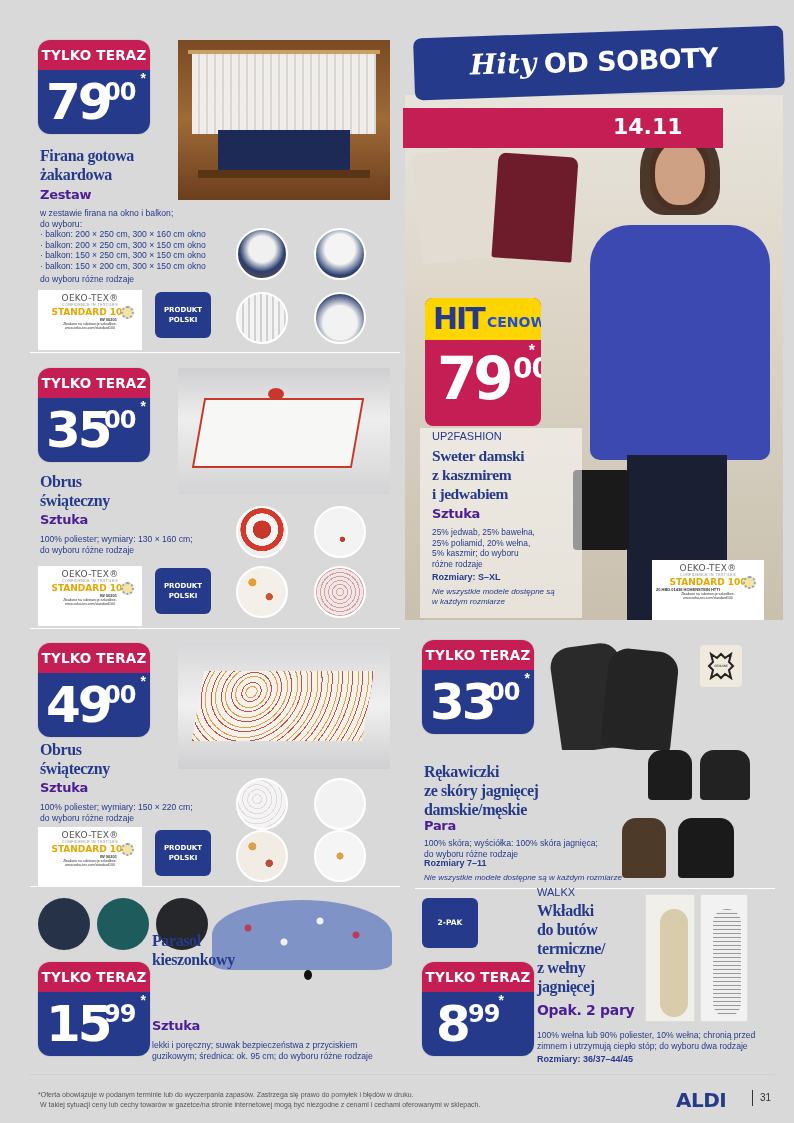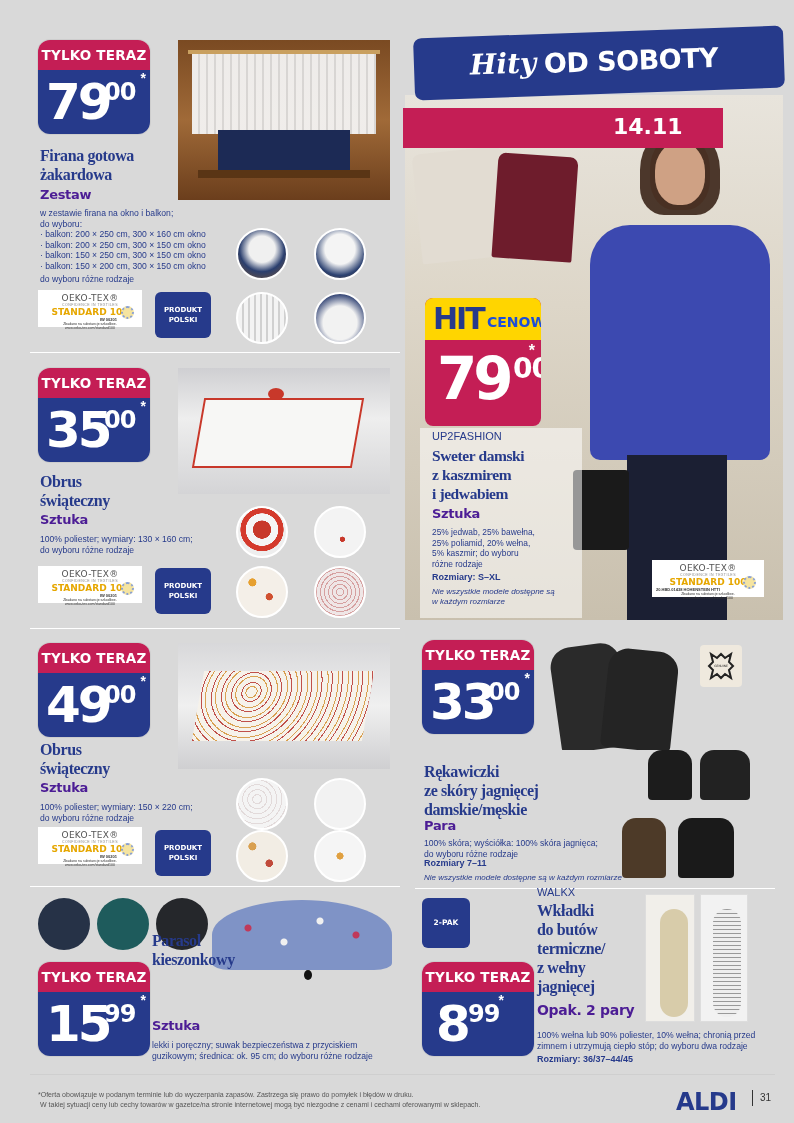--- a/index.html
+++ b/index.html
@@ -13,21 +13,21 @@
   .badge .bot .int { position: absolute; left: 8px; top: 2px; font-size: 50px; font-weight: bold; font-family: "DejaVu Sans", sans-serif; letter-spacing: -3px; line-height: 60px; }
   .badge .bot .dec { position: absolute; top: 8px; font-size: 24px; font-weight: bold; font-family: "DejaVu Sans", sans-serif; letter-spacing: -1px; }
   .badge .bot .star { position: absolute; right: 4px; top: 0px; font-size: 14px; font-weight: bold; }
 
   .title { position: absolute; font-family: Liberation Serif, serif; font-weight: bold; color: #263a8b; font-size: 16px; line-height: 19px; letter-spacing: -0.4px; }
   .unit { position: absolute; font-family: "DejaVu Sans", sans-serif; font-weight: bold; color: #4c1d95; font-size: 13px; letter-spacing: -0.3px; }
   .desc { position: absolute; font-family: "Liberation Sans", sans-serif; color: #263a8b; font-size: 8.6px; line-height: 10.5px; }
   .desc-b { position: absolute; font-family: "Liberation Sans", sans-serif; color: #263a8b; font-size: 9px; font-weight: bold; }
   .desc-i { position: absolute; font-family: "Liberation Sans", sans-serif; color: #263a8b; font-size: 8px; font-style: italic; line-height: 10px; }
 
-  .oeko { position: absolute; width: 104px; height: 37px; background: #fff; text-align: center; }
+  .oeko { position: absolute; width: 104px; height: 60px; background: #fff; text-align: center; }
   .oeko .l1 { font-size: 9px; color: #555; font-family: "DejaVu Sans", sans-serif; margin-top: 3px; letter-spacing: 0.3px; }
   .oeko .l2 { font-size: 3.5px; color: #888; letter-spacing: 0.5px; }
   .oeko .l3 { font-size: 9px; color: #e6a700; font-weight: bold; font-family: "DejaVu Sans", sans-serif; }
   .oeko .l4 { font-size: 4px; color: #333; font-weight: bold; text-align: right; padding-right: 25px; }
   .oeko .l5 { font-size: 3.5px; color: #333; }
   .oeko .flower { position: absolute; right: 8px; top: 16px; width: 13px; height: 13px; border-radius: 50%; border: 2px dotted #8aa0d0; background: #f5e4a0; }
 
   .pp { position: absolute; width: 56px; height: 46px; background: #263a8b; border-radius: 6px; color: #fff; font-size: 7px; font-weight: bold; text-align: center; padding-top: 13px; line-height: 10px; font-family: "DejaVu Sans", sans-serif; }
 
   .divider { position: absolute; height: 1px; background: #fff; }
@@ -294,21 +294,21 @@
     <div>100% skóra; wyściółka: 100% skóra jagnięca;</div>
     <div>do wyboru różne rodzaje</div>
   </div>
   <div class="desc-b" style="left:424px;top:858px;">Rozmiary 7–11</div>
   <div class="desc-i" style="left:424px;top:873px;">Nie wszystkie modele dostępne są w każdym rozmiarze</div>
 </div>
 
 <div class="divider" style="left:415px;top:888px;width:360px;"></div>
 
 <div>
-  <div style="position:absolute;left:422px;top:898px;width:48px;height:50px;background:#263a8b;border-radius:6px;color:#fff;font-family:'DejaVu Sans',sans-serif;font-size:7.5px;font-weight:bold;text-align:center;line-height:50px;">2-PAK</div>
+  <div style="position:absolute;left:422px;top:898px;width:56px;height:50px;background:#263a8b;border-radius:6px;color:#fff;font-family:'DejaVu Sans',sans-serif;font-size:7.5px;font-weight:bold;text-align:center;line-height:50px;">2-PAK</div>
   <div class="badge" style="left:422px;top:962px;">
     <div class="top">TYLKO TERAZ</div>
     <div class="bot">
       <span class="int" style="left:14px;">8</span>
       <span class="dec" style="left:46px;">99</span>
       <span class="star" style="right:30px;">*</span>
     </div>
   </div>
   <div style="position:absolute;left:537px;top:886px;font-family:'Liberation Sans',sans-serif;font-size:11px;color:#263a8b;">WALKX</div>
   <div class="title" style="left:537px;top:901px;line-height:19px;">
@@ -331,15 +331,15 @@
     <div style="position:absolute;left:12px;top:14px;width:28px;height:108px;border-radius:14px;background:repeating-linear-gradient(0deg,#eee 0 3px,#999 3px 4px),#ddd;"></div>
   </div>
 </div>
 
 <div class="divider" style="left:30px;top:1074px;width:745px;background:#cfcfcf;"></div>
 
 <div style="position:absolute;left:38px;top:1090px;font-family:'Liberation Sans',sans-serif;font-size:7px;color:#555;line-height:10px;">
   <div>*Oferta obowiązuje w podanym terminie lub do wyczerpania zapasów. Zastrzega się prawo do pomyłek i błędów w druku.</div>
   <div style="padding-left:2px;">W takiej sytuacji ceny lub cechy towarów w gazetce/na stronie internetowej mogą być niezgodne z cenami i cechami oferowanymi w sklepach.</div>
 </div>
-<div style="position:absolute;left:676px;top:1088px;font-family:'DejaVu Sans',sans-serif;font-weight:bold;font-size:24px;color:#263a8b;letter-spacing:-0.5px;">ALDI</div>
+<div style="position:absolute;left:676px;top:1088px;font-family:'DejaVu Sans',sans-serif;font-weight:bold;font-size:20px;color:#263a8b;letter-spacing:-0.5px;">ALDI</div>
 <div style="position:absolute;left:752px;top:1090px;width:1px;height:16px;background:#333;"></div>
 <div style="position:absolute;left:760px;top:1092px;font-family:'Liberation Sans',sans-serif;font-size:10px;color:#333;">31</div>
 
 </body></html>

